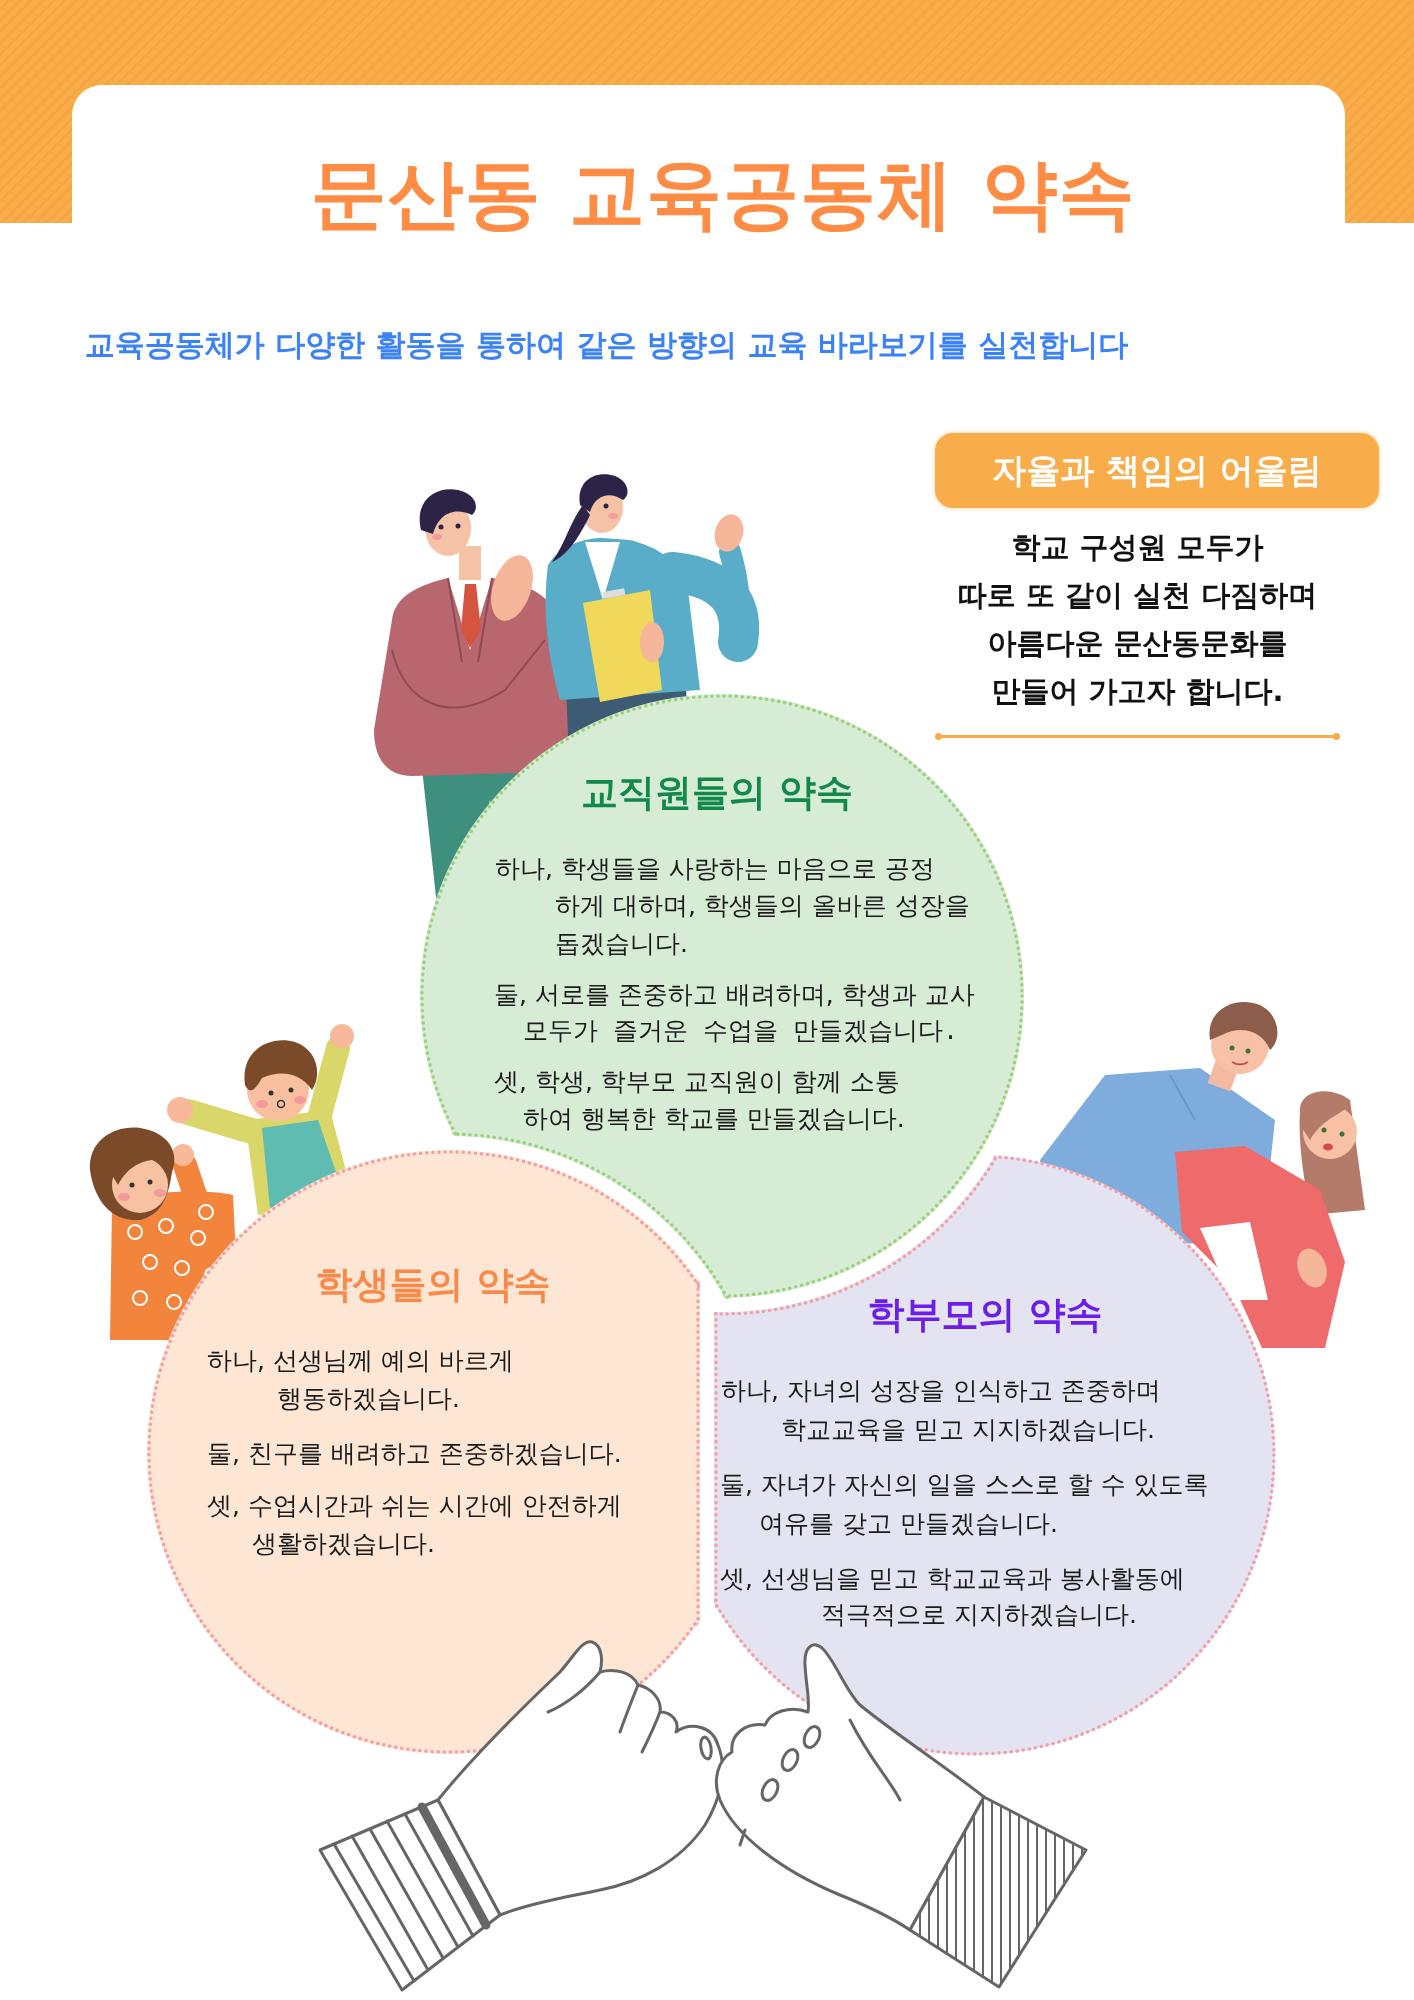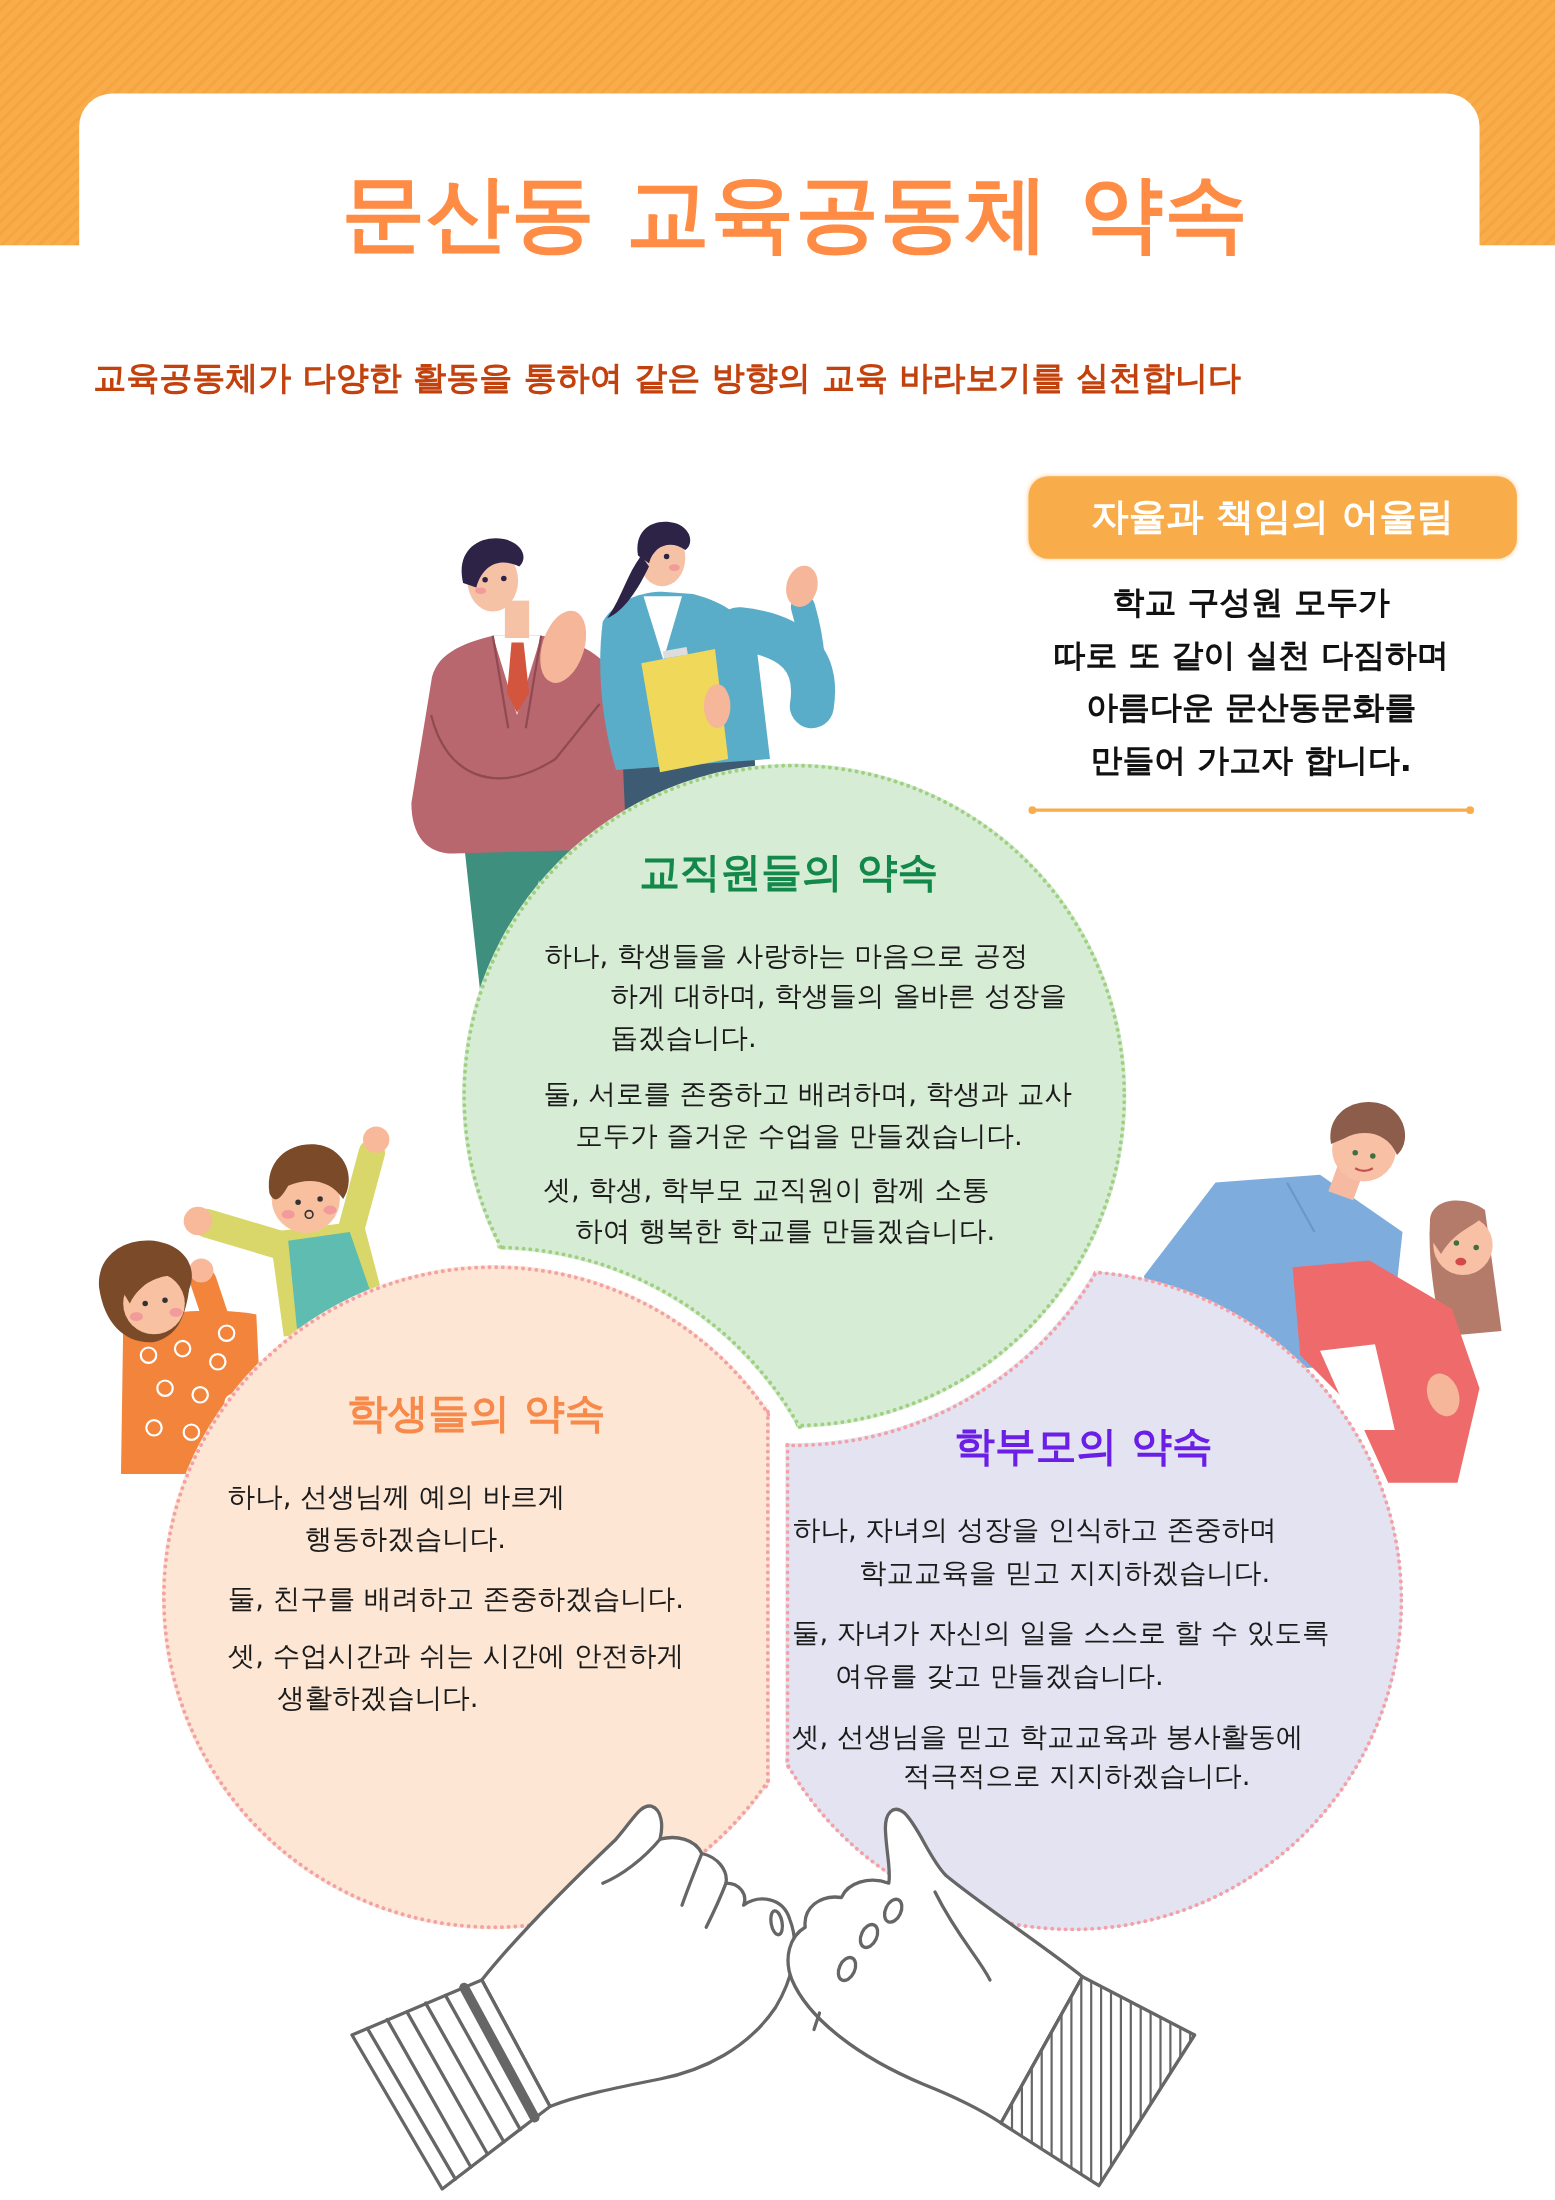--- a/index.html
+++ b/index.html
@@ -17,21 +17,21 @@
       position: absolute; left: 72px; top: 85px; width: 1273px; height: 170px;
       background: #ffffff; border-radius: 30px 30px 0 0;
     }
     .title {
       position: absolute; left: 0; top: 133px; width: 1414px; margin: 16px;
       text-align: center; font-size: 76px; line-height: 90px; font-weight: bold;
       color: #ff8c45; letter-spacing: 1px;
     }
     .subtitle {
       position: absolute; left: 0; top: 325px; width: 1213px;
-      text-align: center; font-size: 30px; line-height: 40px; font-weight: bold; color: #c2410c;
+      text-align: center; font-size: 30px; line-height: 40px; font-weight: bold; color: #3b82f6;
     }
     .layer { position: absolute; left: 0; top: 0; }
     .motto-badge {
       position: absolute; left: 935px; top: 433px; width: 444px; height: 75px;
       background: #f9ad4a; border-radius: 18px; color: #ffffff;
       font-size: 34px; line-height: 75px; font-weight: bold; text-align: center;
       box-shadow: 0 0 4px rgba(249,173,74,0.6);
     }
     .motto-text {
       position: absolute; left: 930px; top: 523px; width: 415px;
@@ -249,21 +249,21 @@
     <div>만들어 가고자 합니다.</div>
   </div>
   <div class="motto-divider"></div>
 
   <section>
     <div class="ptitle" style="left: 517px; top: 771px; color: rgb(18, 137, 74);">교직원들의 약속</div>
     <div class="pl" style="left:495px; top:854px;">하나, 학생들을 사랑하는 마음으로 공정</div>
     <div class="pl" style="left:555px; top:891px;">하게 대하며, 학생들의 올바른 성장을</div>
     <div class="pl" style="left:555px; top:929px;">돕겠습니다.</div>
     <div class="pl" style="left:494px; top:980px;">둘,  서로를 존중하고 배려하며, 학생과 교사</div>
-    <div class="pl" style="left:523px; top:1018px;">모두가 즐거운 수업을 만들겠습니다.</div>
+    <div class="pl" style="left:523px; top:1018px;font-family:Liberation Mono, monospace;">모두가 즐거운 수업을 만들겠습니다.</div>
     <div class="pl" style="left:494px; top:1067px;">셋,  학생, 학부모 교직원이 함께 소통</div>
     <div class="pl" style="left:523px; top:1104px;">하여 행복한 학교를 만들겠습니다.</div>
   </section>
 
   <section>
     <div class="ptitle" style="left: 233px; top: 1263px; color: rgb(247, 137, 74);">학생들의 약속</div>
     <div class="pl" style="left:207px; top:1346px;">하나, 선생님께 예의 바르게</div>
     <div class="pl" style="left:277px; top:1384px;">행동하겠습니다.</div>
     <div class="pl" style="left:207px; top:1439px;">둘, 친구를 배려하고 존중하겠습니다.</div>
     <div class="pl" style="left:207px; top:1491px;">셋, 수업시간과 쉬는 시간에 안전하게</div>

